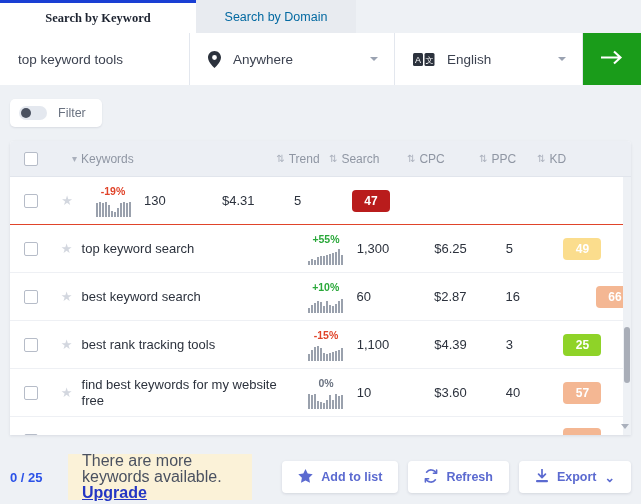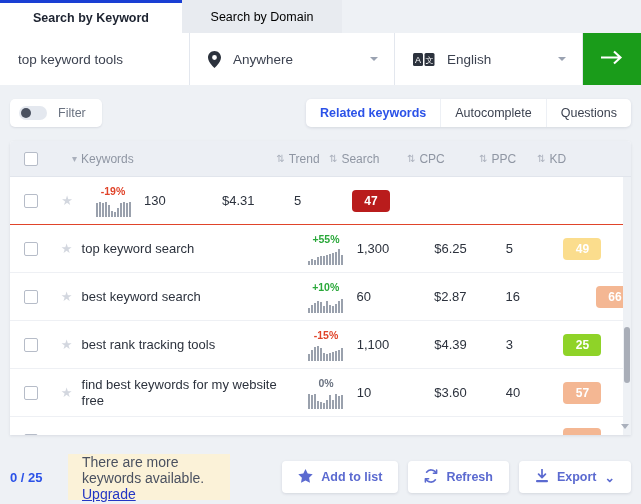--- a/index.html
+++ b/index.html
@@ -8,28 +8,28 @@
     font-family: "Liberation Sans", sans-serif;
     background: #eef1f5;
     overflow: hidden;
   }
   .app { position: relative; width: 641px; height: 504px; background: #eef1f5; }
 
   
   .tabbar { display: flex; height: 33px; background: #eef1f5; }
   .tab {
     display: flex; align-items: center; justify-content: center;
-    font-size: 12.5px; color: #000000; position: relative;
+    font-size: 12.5px; color: #0369a1; position: relative;
     background: #e8ebf0; cursor: pointer;
   }
   .tab.active {
     background: #ffffff; color: #1d2330; font-weight: bold;
     border-top: 3px solid #1a3fd4;
   }
-  .tab-kw { width: 182px; }
+  .tab-kw { width: 196px; font-family: Liberation Serif, serif; }
   .tab-dom { width: 160px; }
   .tabfill { flex: 1; background: #eef1f5; }
 
   
   .searchbar {
     display: flex; height: 52px; background: #ffffff; align-items: stretch;
   }
   .sb-field {
     display: flex; align-items: center; padding-left: 18px;
     font-size: 13.5px; color: #3c4250;
@@ -150,25 +150,25 @@
   }
 
   
   .footer {
     position: absolute; left: 0; bottom: 0; width: 641px; height: 54px;
     display: flex; align-items: center; padding: 0 10px; gap: 0;
     background: #eef1f5;
   }
   .counter { font-size: 13px; font-weight: bold; color: #2b52e8; width: 58px; }
   .notice {
-    background: #fbf2d8; height: 46px; width: 162px;
-    display: flex; flex-direction: column; 
-    padding: 0 14px; font-size: 14px; color: #4a5160; line-height: 16px;
-  }
-  .notice a { color: #2436c4; font-weight: normal; }
+    background: #fbf2d8; height: 46px; width: 184px;
+    display: flex; flex-direction: column; justify-content: center;
+    padding: 0 14px; font-size: 16px; color: #4a5160; line-height: 16px;
+  }
+  .notice a { color: #2436c4; font-weight: bold; }
   .footbtns { display: flex; gap: 10px; margin-left: auto; }
   .fbtn {
     display: flex; align-items: center; gap: 8px; height: 32px;
     padding: 0 16px; background: #fff; border-radius: 4px;
     font-size: 12.5px; color: #5b6ad0; font-weight: bold;
     box-shadow: 0 1px 3px rgba(30,40,70,.13); cursor: pointer;
   }
 </style>
 </head>
 <body>
@@ -220,31 +220,20 @@
         </svg>
       </span>
     </div>
   </div>
 
   <div class="controls">
     <div class="filter-pill">
       <span class="toggle"></span>
       <span class="filter-label">Filter</span>
     </div>
-    <div class="segmented">
-      <div class="seg active">
-        <span>Related keywords</span>
-      </div>
-      <div class="seg">
-        <span>Autocomplete</span>
-      </div>
-      <div class="seg">
-        <span>Questions</span>
-      </div>
-    </div>
   </div>
 
   <div class="tablewrap">
     <div class="thead">
       <div class="c-check">
         <span class="cb"></span>
       </div>
       <div class="th c-kw">
         <span class="sorticon">▾</span>
         <span>Keywords</span>

